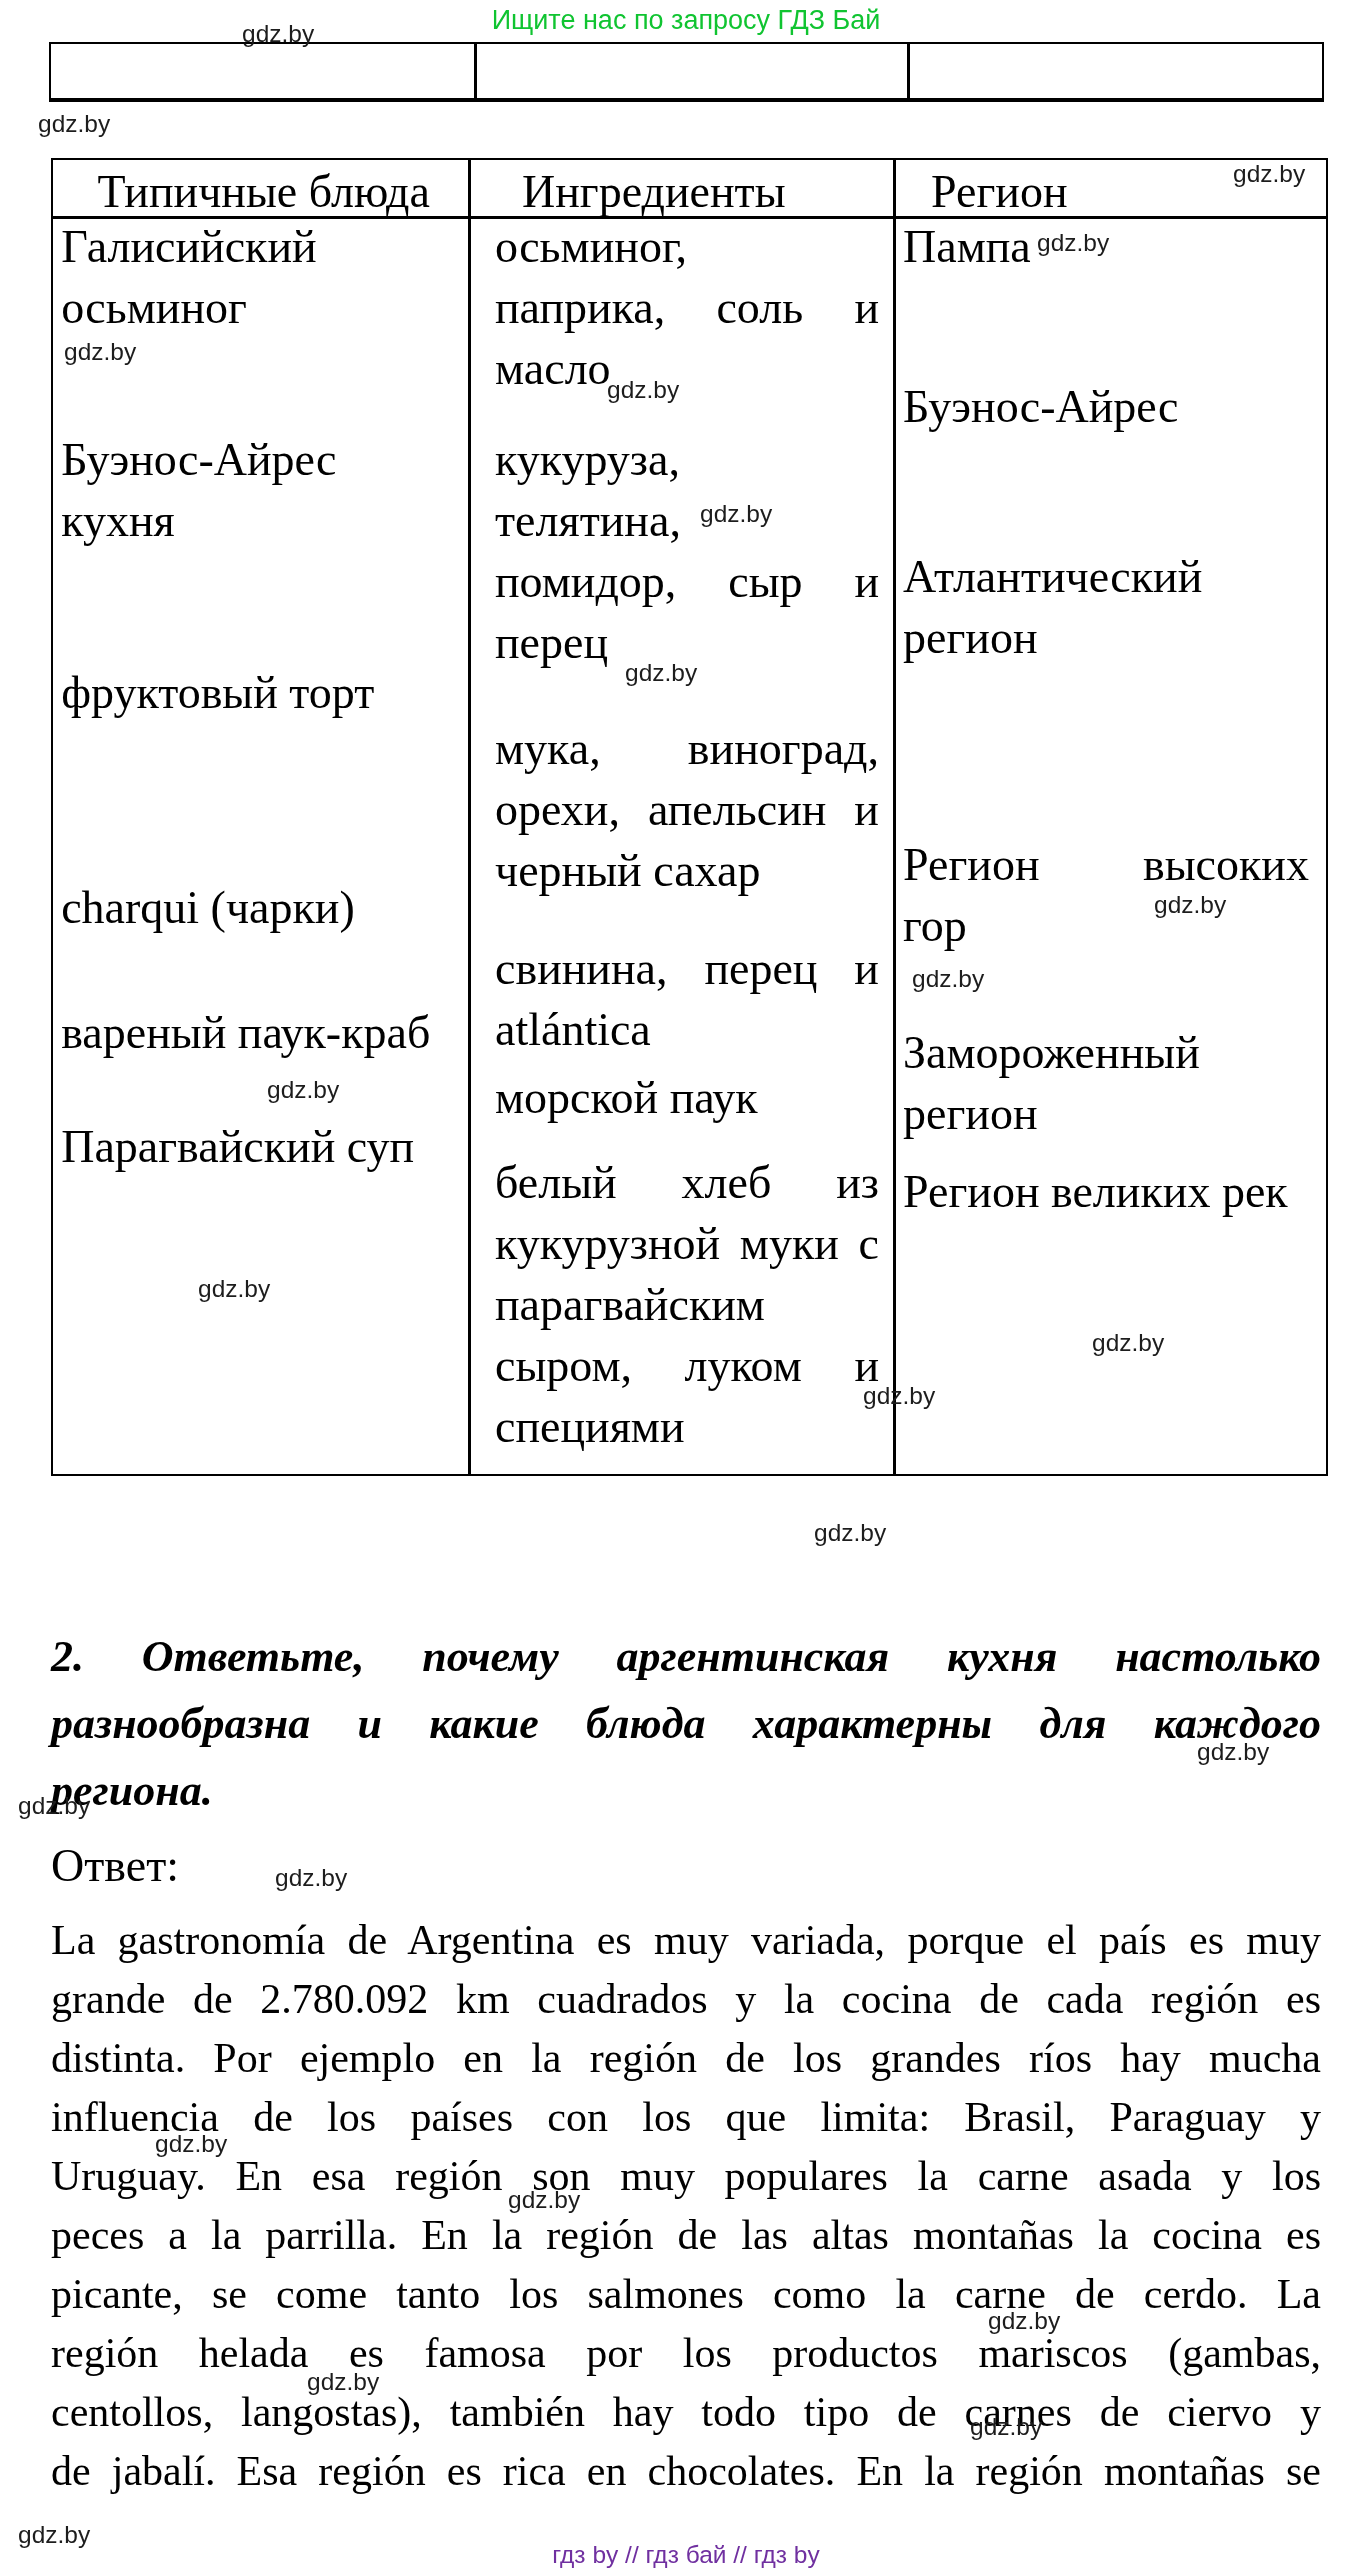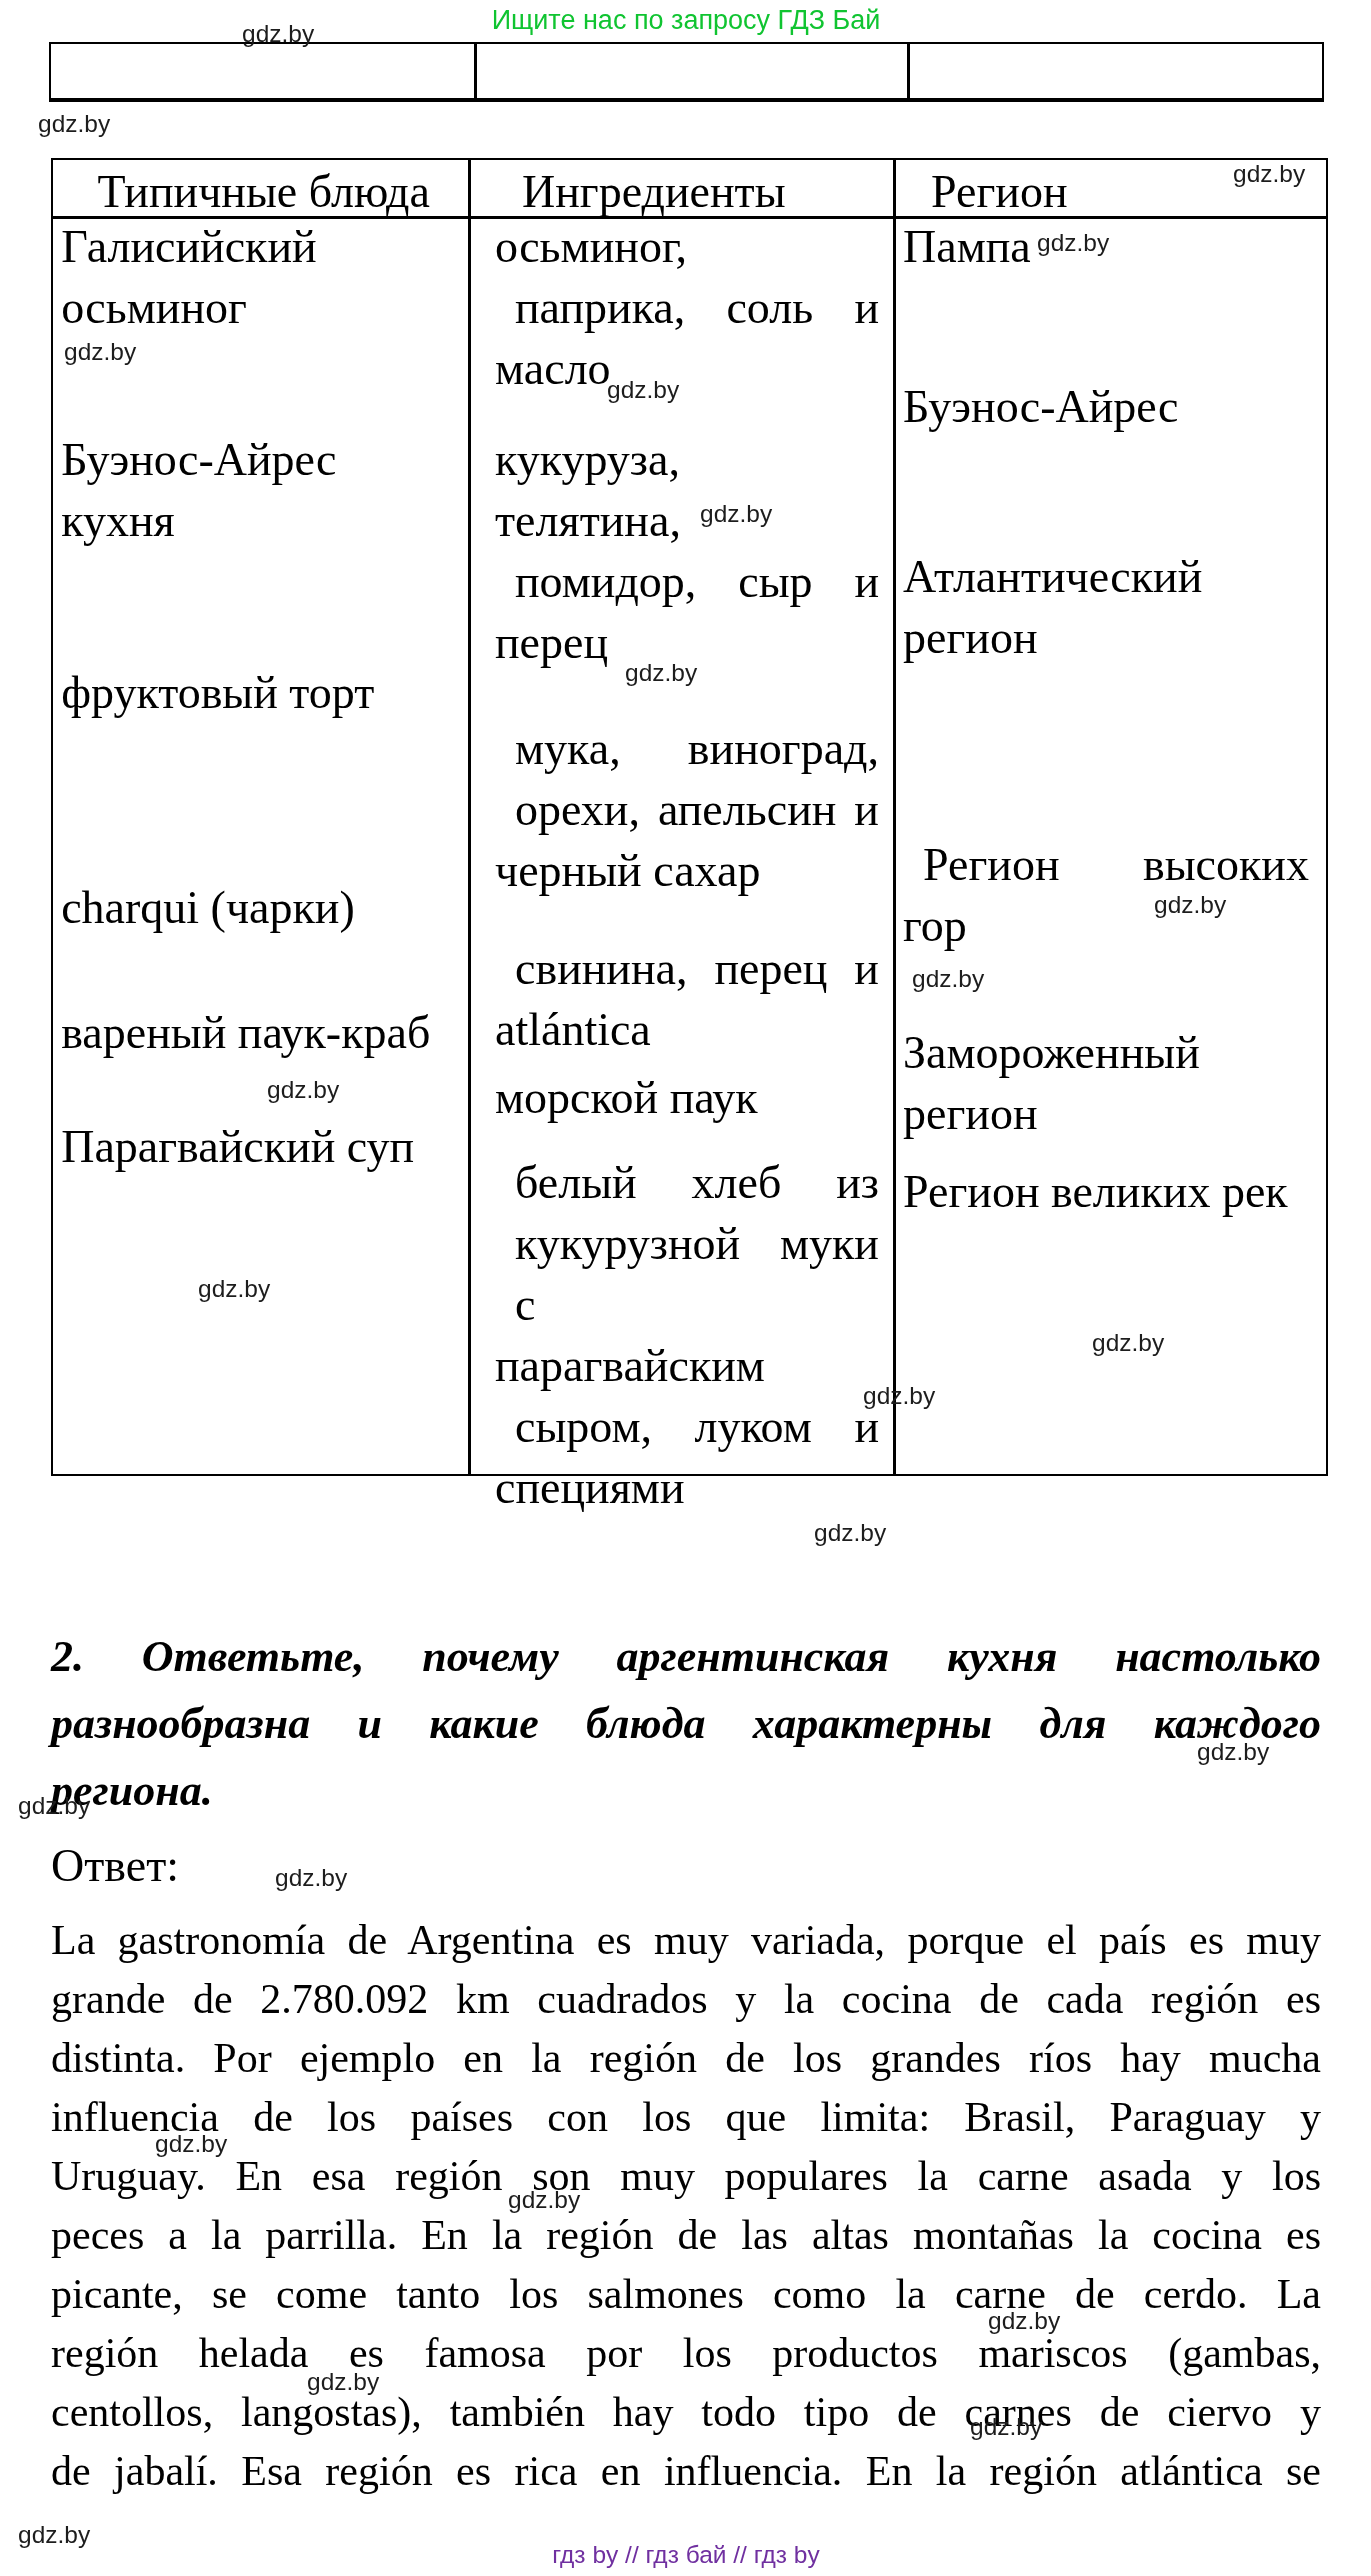--- a/index.html
+++ b/index.html
@@ -42,21 +42,21 @@
     position:absolute;top:8.2px;
     font:46px/47px "Liberation Serif",serif;
     white-space:nowrap;
     margin-left:28px;
   }
   .p{position:absolute;font:46px/61px "Liberation Serif",serif;}
   .c1{left:8.2px;width:409px;}
   .c2{left:442px;width:384px;}
   .c3{left:850px;width:406px;}
   .line{text-align:left;}
-  .j{text-align:justify;text-align-last:justify;margin-left:20px;}
+  .j{text-align:justify;text-align-last:justify;}
   
   .question{
     position:absolute;left:51px;top:1623px;width:1270px;
     font-weight:bold;font-size:44px;line-height:67px;font-style:italic;
   }
   .qline{text-align:justify;text-align-last:justify;}
   .qlast{text-align:left;text-align-last:left;}
   
   .answer-label{
     position:absolute;left:51px;top:1841px;
@@ -206,19 +206,19 @@
   <div class="answer">
     <div class="aline">La gastronomía de Argentina es muy variada, porque el país es muy</div>
     <div class="aline">grande de 2.780.092 km cuadrados y la cocina de cada región es</div>
     <div class="aline">distinta. Por ejemplo en la región de los grandes ríos hay mucha</div>
     <div class="aline">influencia de los países con los que limita: Brasil, Paraguay y</div>
     <div class="aline">Uruguay. En esa región son muy populares la carne asada y los</div>
     <div class="aline">peces a la parrilla. En la región de las altas montañas la cocina es</div>
     <div class="aline">picante, se come tanto los salmones como la carne de cerdo. La</div>
     <div class="aline">región helada es famosa por los productos mariscos (gambas,</div>
     <div class="aline">centollos, langostas), también hay todo tipo de carnes de ciervo y</div>
-    <div class="aline">de jabalí. Esa región es rica en influencia. En la región atlántica se</div>
+    <div class="aline">de jabalí. Esa región es rica en chocolates. En la región montañas se</div>
   </div>
 
   <div class="footer">гдз by // гдз бай // гдз by</div>
 
 </div>
 
 
 </body></html>

